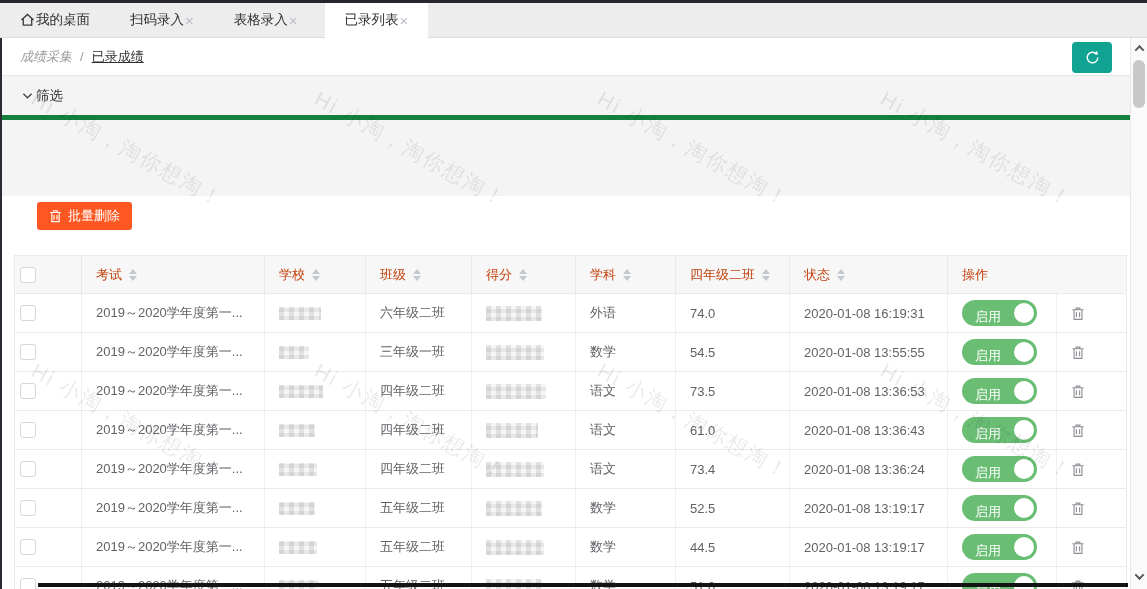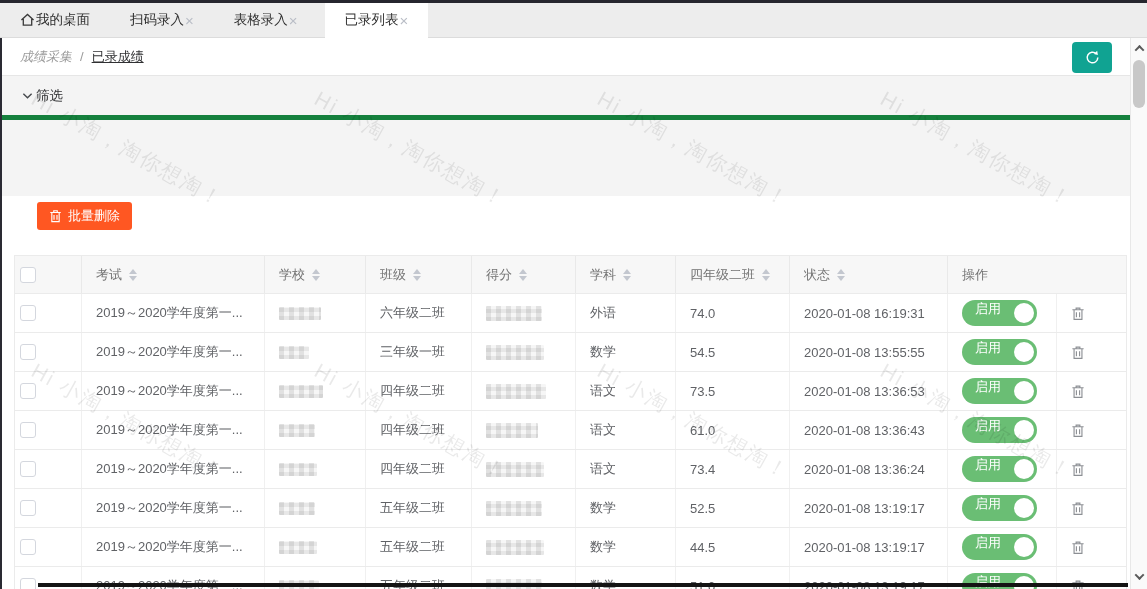--- a/index.html
+++ b/index.html
@@ -42,40 +42,40 @@
   .kw-input::placeholder { color:#b4b7bd; }
   
   .main { position:absolute; left:2px; top:196px; width:1128px; height:393px; background:#fff; z-index:2; }
   .del-btn { position:absolute; left:15px; top:6px; height:28px; display:inline-flex; align-items:center; gap:6px;
              padding:0 12px; background:#ff5722; color:#fff; border:none; border-radius:3px; font-size:13px; cursor:pointer;margin-left:20px; }
   
   .table { position:absolute; left:12px; top:59px; width:1113px; border:1px solid #ebebeb; border-bottom:none;
            --cols:67px 183px 101px 106px 104px 100px 114px 158px 109px 69px; }
   .thead { display:grid; grid-template-columns:var(--cols); height:38px; background:#f7f7f7;
            border-bottom:1px solid #ebebeb; }
-  .th { display:flex; align-items:center; padding-left:14px; font-size:13px; color:#737373;
+  .th { display:flex; align-items:center; padding-left:14px; font-size:13px; color:#c2410c;
         border-right:1px solid #e9e9e9; cursor:pointer; }
   .th:last-child { border-right:none; }
   .th.cb-cell { padding-left:5px; cursor:default; }
   .sort { display:inline-flex; flex-direction:column; gap:2px; margin-left:7px; }
   .sort i { display:block; width:0; height:0; border-left:4px solid transparent; border-right:4px solid transparent; }
   .sort .up { border-bottom:5px solid #c3c7cf; }
   .sort .dn { border-top:5px solid #c3c7cf; }
   .tr { display:grid; grid-template-columns:var(--cols); height:39px; border-bottom:1px solid #ebebeb; background:#fff; }
   .td { display:flex; align-items:center; padding-left:14px; font-size:13px; color:#606266;
         border-right:1px solid #f0f0f0; overflow:hidden; white-space:nowrap; }
   .td:last-child { border-right:none; }
   .td.cb-cell { padding-left:5px; }
   .checkbox { width:16px; height:16px; background:#fff; border:1px solid #d4d7de; border-radius:3px; cursor:pointer; }
   .blob { height:13px; border-radius:1px; opacity:.75; filter:blur(.7px);
           background:repeating-linear-gradient(90deg, rgba(0,0,0,.14) 0 5px, rgba(0,0,0,.03) 5px 10px),
                      repeating-linear-gradient(0deg, rgba(0,0,0,.10) 0 4px, rgba(0,0,0,.02) 4px 8px); }
   .blob.name { height:15px; }
   .toggle { width:75px; height:26px; border-radius:13px; background:#6abe74; position:relative; display:flex;
-            align-items:flex-start; cursor:pointer; }
+            align-items:flex-end; cursor:pointer; }
   .toggle span { color:#fff; font-size:13px; margin-left:13px; }
   .knob { position:absolute; right:3px; top:3px; width:20px; height:20px; border-radius:50%; background:#fff; }
   .trash-btn { background:none; border:none; color:#8c8f94; cursor:pointer; display:inline-flex; padding:0; }
   
   .wm { position:absolute; font-size:21px; letter-spacing:2px; color:rgba(0,0,0,0.085); white-space:nowrap;
         transform:rotate(29deg); transform-origin:0 0; pointer-events:none; z-index:4; }
   
   .sbar { position:absolute; right:0; top:38px; width:17px; height:551px; background:#fafafa;
           border-left:1px solid #e8e8e8; z-index:6; }
   .sb-arrow { position:absolute; left:0; width:16px; height:17px; display:flex; align-items:center;

